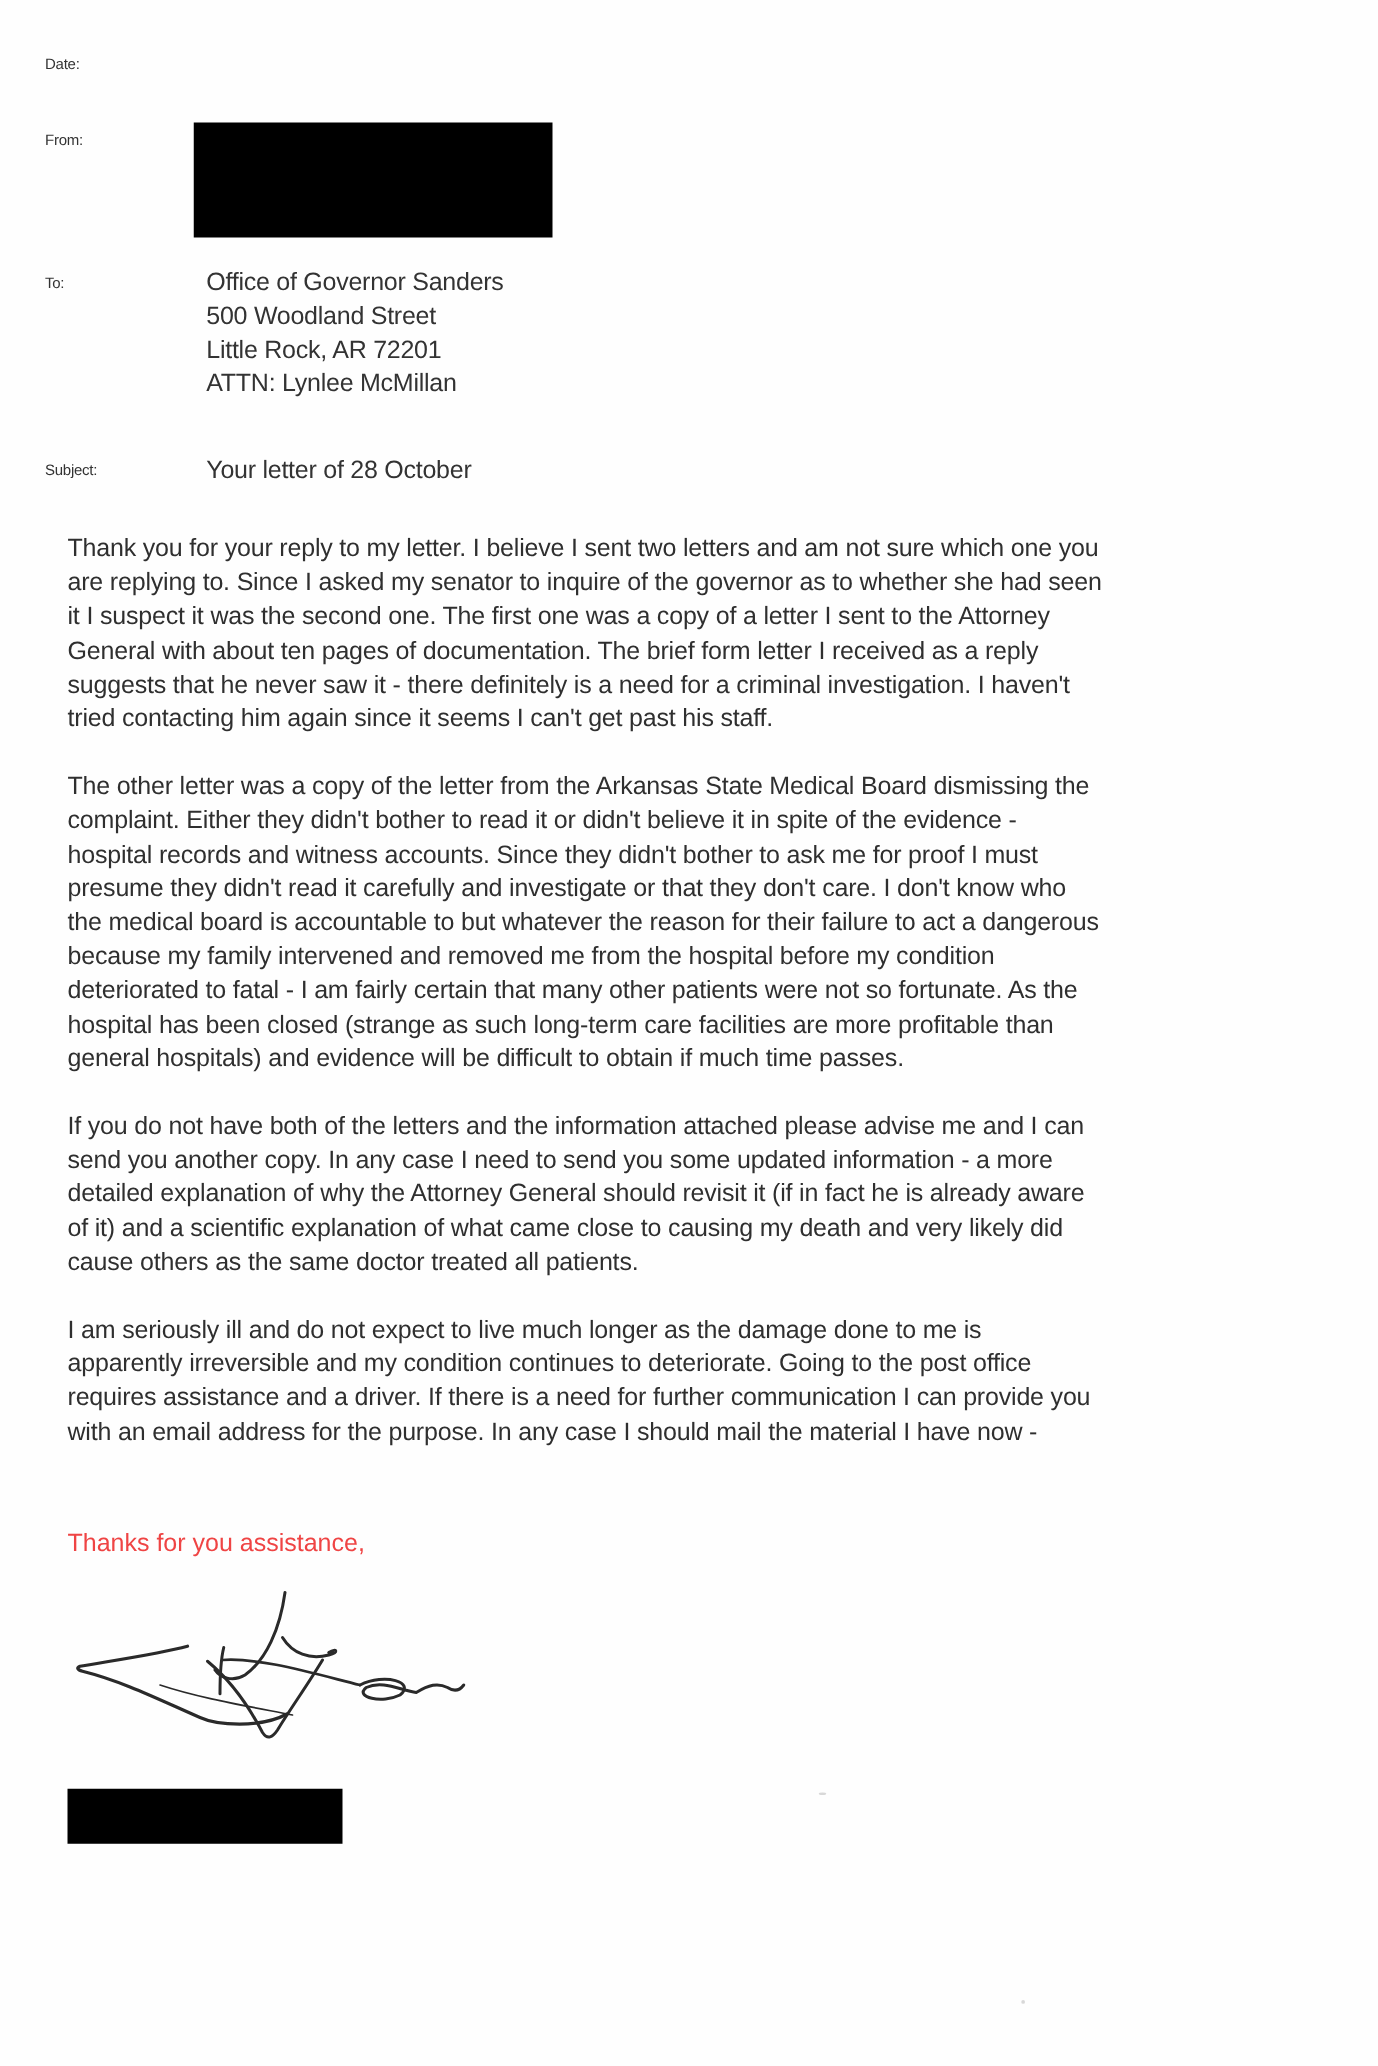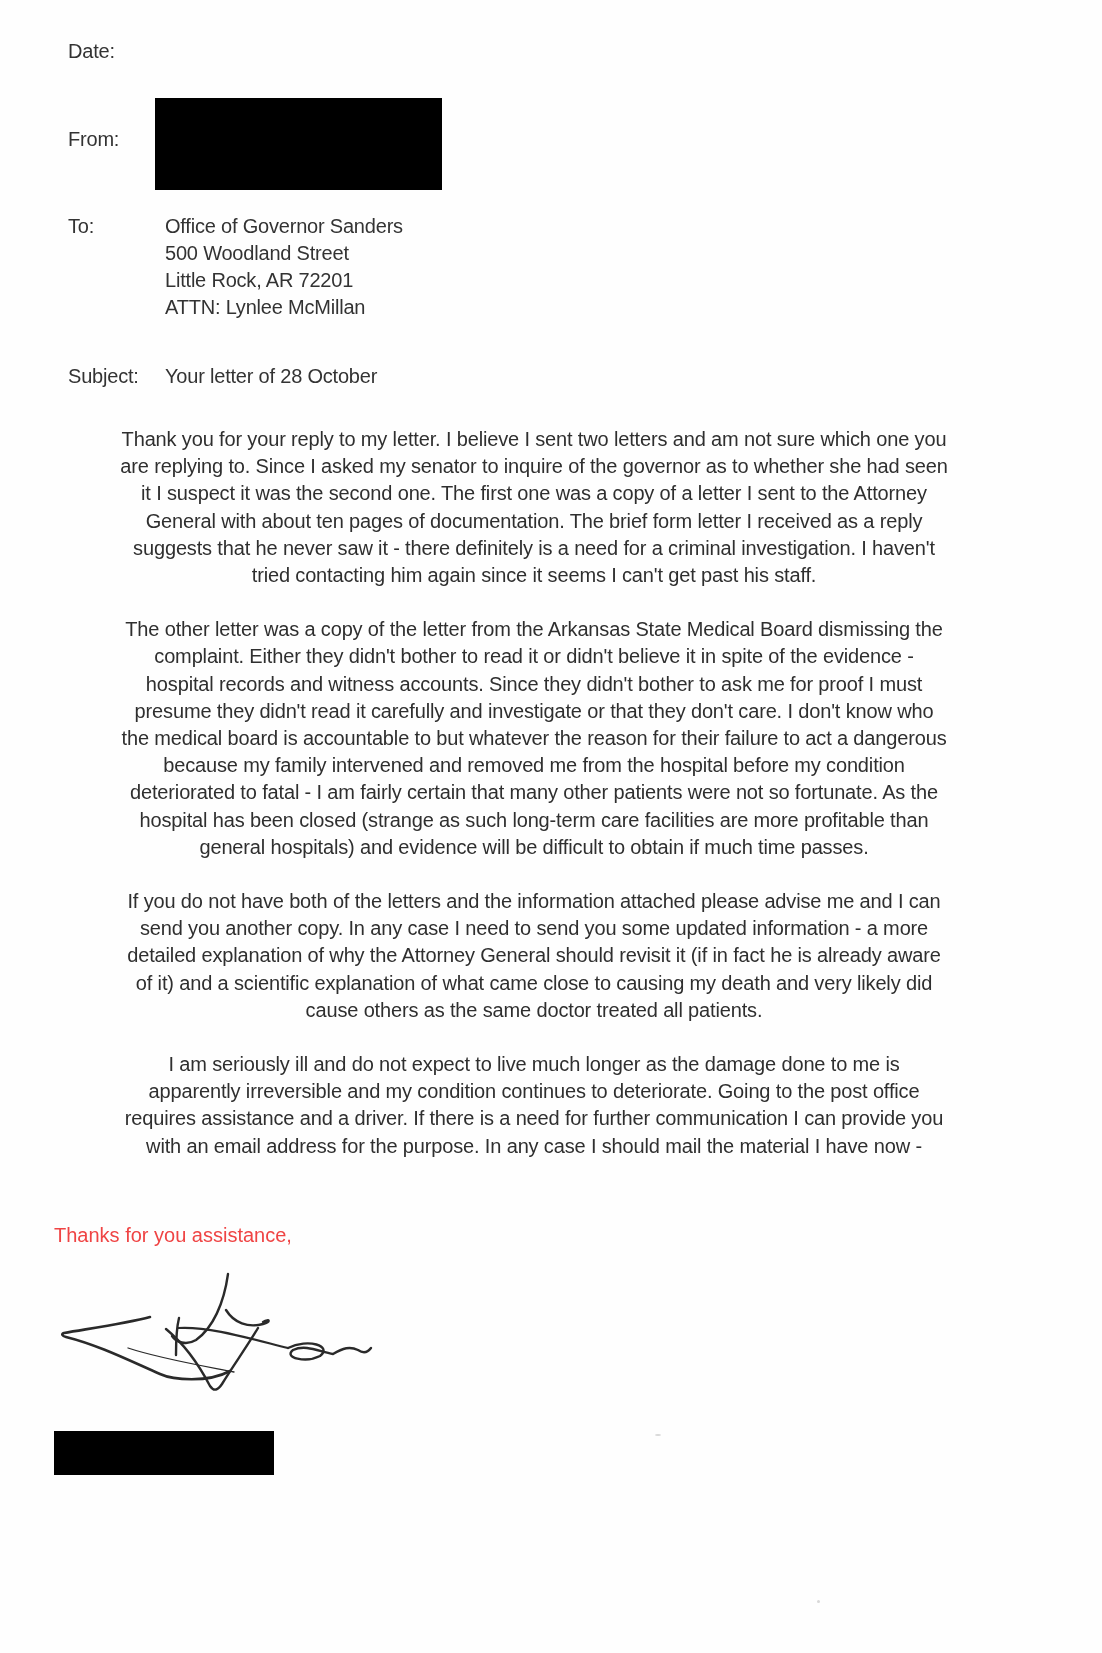--- a/index.html
+++ b/index.html
@@ -17,22 +17,22 @@
     }
     .page {
       position: absolute;
       left: 0; top: 0;
       width: 1102px;
       height: 1653px;
       background: #fefefe;
     }
     .hdr-label {
       position: absolute;
-      left: 68px;
-      font-size: 20px;
+      left: 36px;
+      font-size: 12px;
       line-height: 27px;
       color: #333;
       letter-spacing: -0.2px;
     }
     .hdr-value {
       position: absolute;
       left: 165px;
       font-size: 20px;
       line-height: 27px;
       color: #333;
@@ -84,35 +84,35 @@
       border-radius: 50%;
     }
   </style>
 </head>
 <body>
 
 <div class="page">
 
   <div class="hdr-label" style="top:38px;">Date:</div>
 
-  <div class="hdr-label" style="top:99px;margin-top:27px;">From:</div>
+  <div class="hdr-label" style="top:99px;">From:</div>
   <div class="redact" style="left:155px; top:98px; width:287px; height:92px;"></div>
 
   <div class="hdr-label" style="top:213px;">To:</div>
   <div class="hdr-value" style="top:213px;">
     <span class="addr-line">Office of Governor Sanders</span>
     <span class="addr-line">500 Woodland Street</span>
     <span class="addr-line">Little Rock, AR 72201</span>
     <span class="addr-line">ATTN: Lynlee McMillan</span>
   </div>
 
   <div class="hdr-label" style="top:363px;">Subject:</div>
   <div class="hdr-value" style="top:363px;">Your letter of 28 October</div>
 
-  <div class="body-text" style="top:426px;text-align:center;">
+  <div class="body-text" style="top:426px;">
     <div class="para">
       <span class="line">Thank you for your reply to my letter. I believe I sent two letters and am not sure which one you</span>
       <span class="line">are replying to. Since I asked my senator to inquire of the governor as to whether she had seen</span>
       <span class="line">it I suspect it was the second one. The first one was a copy of a letter I sent to the Attorney</span>
       <span class="line">General with about ten pages of documentation. The brief form letter I received as a reply</span>
       <span class="line">suggests that he never saw it - there definitely is a need for a criminal investigation. I haven't</span>
       <span class="line">tried contacting him again since it seems I can't get past his staff.</span>
     </div>
     <div class="para">
       <span class="line">The other letter was a copy of the letter from the Arkansas State Medical Board dismissing the</span>

